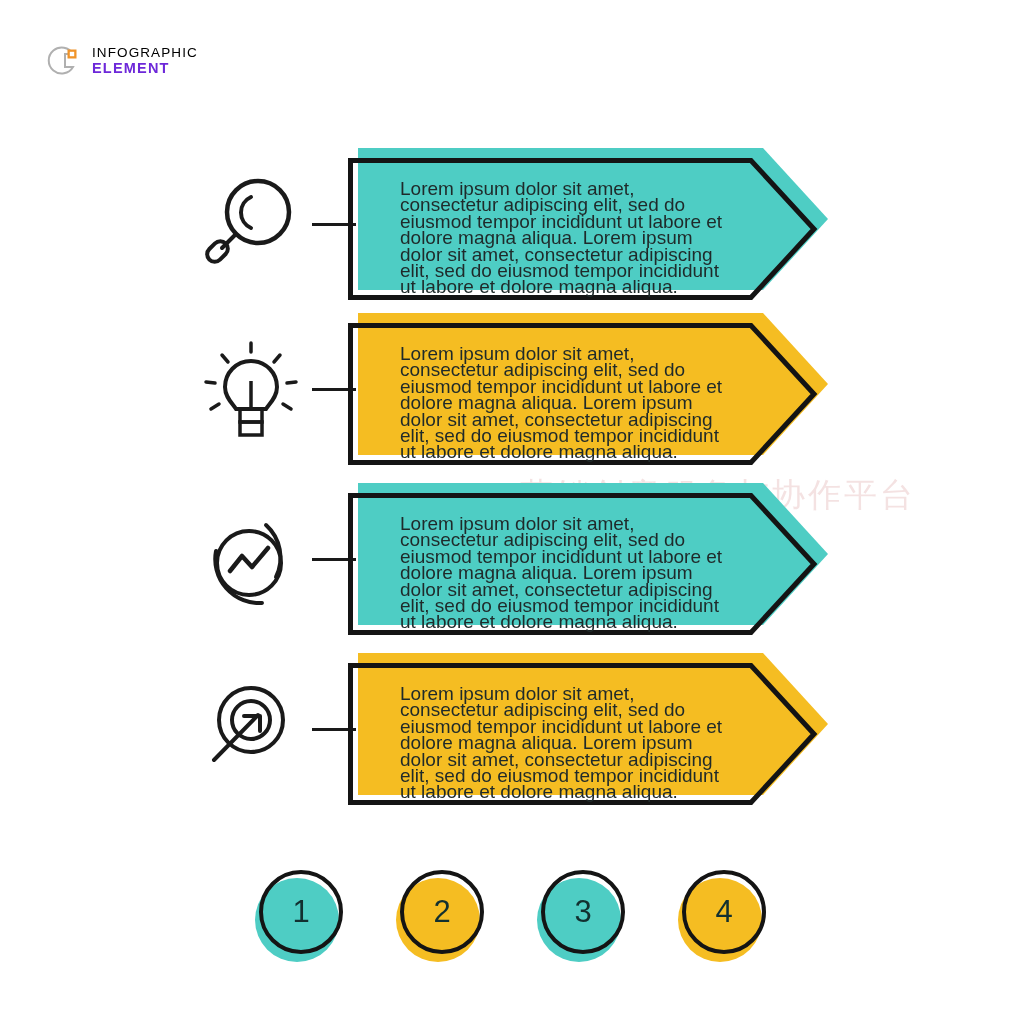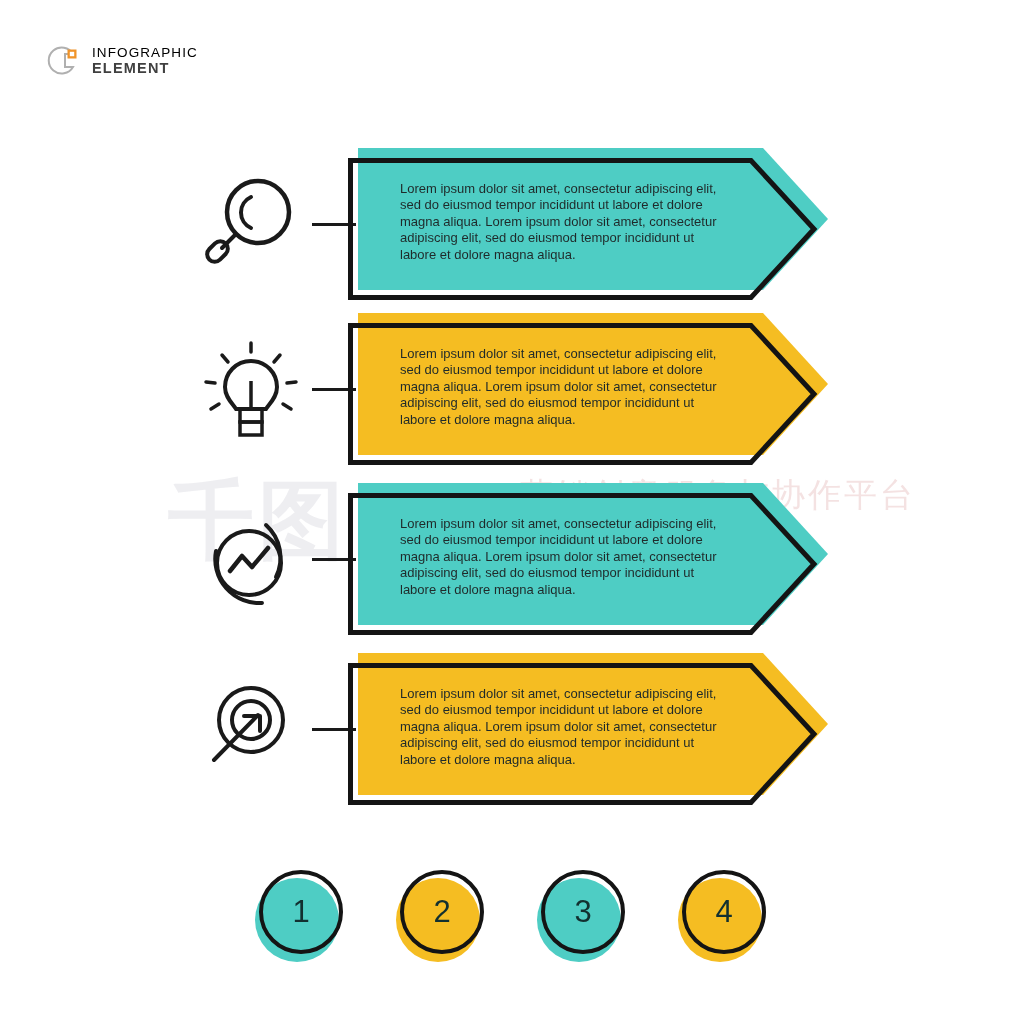--- a/index.html
+++ b/index.html
@@ -38,21 +38,21 @@
   .logo-line1 {
     font-size: 13.5px;
     letter-spacing: 1.1px;
     color: #000000;
     font-weight: 400;
     display: block;
   }
   .logo-line2 {
     font-size: 14.5px;
     letter-spacing: 1.2px;
-    color: #404040;
+    color: #6d28d9;
     font-weight: 700;
     display: block;
     margin-top: 1px;
   }
 
   
   #watermark {
     position: absolute;
     left: 0;
     top: 455px;
@@ -135,21 +135,21 @@
   }
   .arrow-outline {
     left: 0px;
     top: 10px;
   }
   .arrow-text {
     position: absolute;
     left: 52px;
     top: 33px;
     width: 330px;
-    font-size: 13px;
+    font-size: 19px;
     line-height: 16.4px;
     color: #1f2a2a;
     font-family: "Liberation Sans", sans-serif;
     z-index: 3;
   }
 
   
   #number-row {
     position: absolute;
     left: 0;
@@ -208,21 +208,20 @@
       <rect x="22.8" y="8.8" width="4.4" height="4.4" fill="#ffffff"></rect>
     </svg>
   </div>
   <div class="logo-text">
     <span class="logo-line1">INFOGRAPHIC</span>
     <span class="logo-line2">ELEMENT</span>
   </div>
 </div>
 
 <div id="watermark">
-  <div class="wm-logo">千图</div>
   <div class="wm-sub">营销创意服务与协作平台</div>
   <div class="wm-sub2">版</div>
 </div>
 
 <div class="row" style="top:140px;">
   <div class="icon-box">
     <svg width="110" height="110" viewBox="0 0 110 110">
       <circle cx="62" cy="42" r="31" fill="none" stroke="#1a1a1a" stroke-width="4.5"></circle>
       <path d="M55 27 A17 17 0 0 0 55 58" fill="none" stroke="#1a1a1a" stroke-width="4" stroke-linecap="round"></path>
       <line x1="40" y1="64" x2="26" y2="78" stroke="#1a1a1a" stroke-width="4" stroke-linecap="round"></line>

